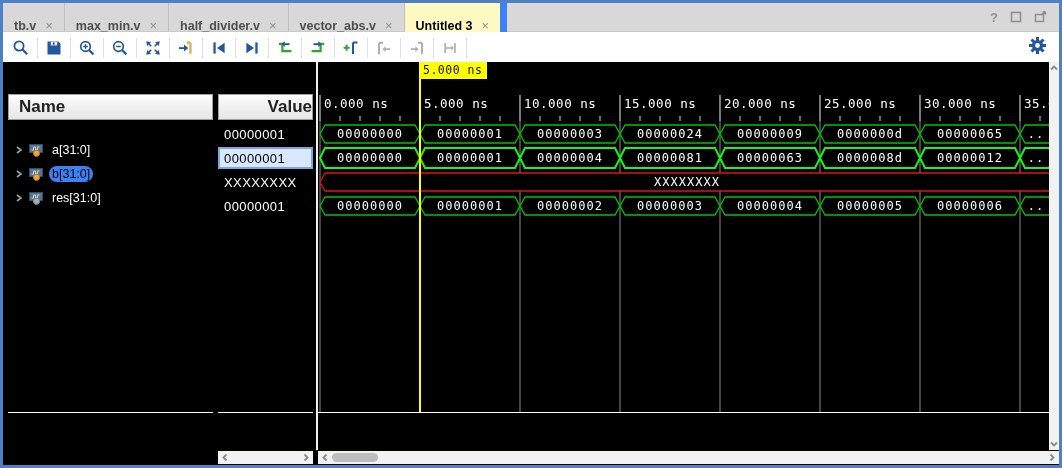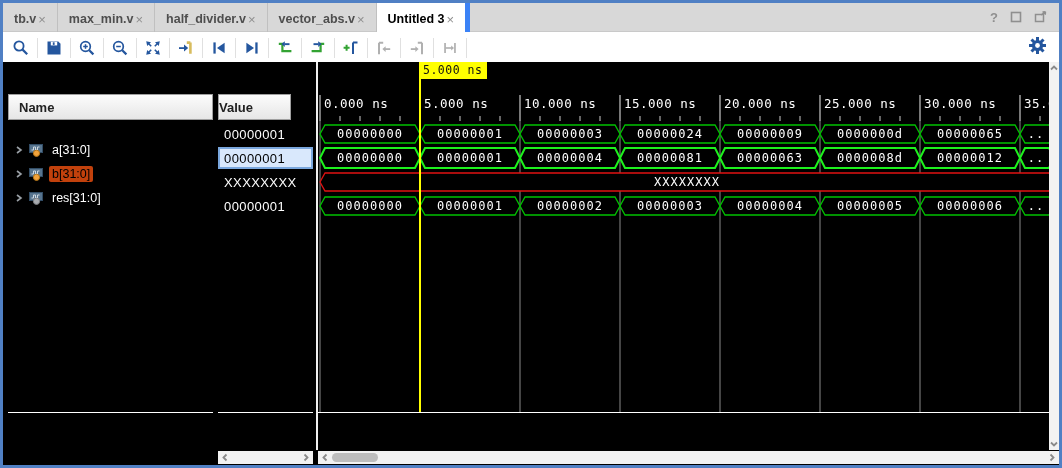--- a/index.html
+++ b/index.html
@@ -4,42 +4,42 @@
 <style>
   html,body{margin:0;padding:0;}
   body{
     width:1062px;height:468px;position:relative;box-sizing:border-box;
     border:3px solid #5080c4;background:#000;overflow:hidden;
     font-family:"Liberation Sans",sans-serif;
     -webkit-font-smoothing:antialiased;
   }
   
   .tabbar{height:28px;background:#d8d8d8;display:flex;align-items:stretch;position:relative;border-bottom:1px solid #c9c9c9;}
-  .tab{display:flex;align-items:center;gap:2px;padding:16px 11px;border-right:1px solid #c0c0c0;
+  .tab{display:flex;gap:9px;padding:16px 11px;border-right:1px solid #c0c0c0;
        font-size:12.5px;font-weight:bold;color:#4e4e4e;cursor:default;white-space:nowrap;}
-  .tab.active{background:#ffffff;color:#000;border-right:5px solid #3b82f6;}
+  .tab.active{background:#fef9c3;color:#000;border-right:7px solid #3b82f6;}
   .tab-close{color:#8f8f8f;font-size:13px;font-weight:normal;line-height:1;}
   .tabbar-controls{position:absolute;right:12px;top:0;height:100%;display:flex;align-items:center;gap:12px;}
   .winicon{color:#8f8f8f;font-size:13px;font-weight:bold;display:flex;align-items:center;}
   
   .toolbar{height:31px;background:#fff;display:flex;align-items:center;padding-left:5px;position:relative;}
   .tbtn{width:26px;height:24px;display:flex;align-items:center;justify-content:center;}
   .tsep{width:1px;height:20px;background:#e0e0e0;margin:0 3px;flex:none;}
   .gear{position:absolute;right:12px;top:4px;}
   
   .content{position:absolute;left:0;top:59px;width:1056px;height:403px;background:#000;}
   .panel-header{position:absolute;top:32px;height:26px;background:linear-gradient(#fcfcfc,#e6e6e6);
-       border:1px solid #9f9f9f;box-sizing:border-box;font-weight:bold;font-size:13px;color:#222;
+       border:1px solid #9f9f9f;box-sizing:border-box;font-weight:bold;font-size:17px;color:#222;
        display:flex;align-items:center;}
   .hdr-name{left:5px;width:205px;padding-left:10px;}
-  .hdr-value{left:215px;width:73px;justify-content:flex-start;}
+  .hdr-value{left:215px;width:95px;justify-content:flex-end;}
   .sig-row{position:absolute;left:5px;width:205px;height:24px;display:flex;align-items:center;gap:5px;
        padding-left:6px;box-sizing:border-box;color:#fff;font-size:12.5px;margin-top:16px;}
   .sig-label{padding:1px 3px;border-radius:2px;}
-  .sig-row.selected .sig-label{background:#c2410c;color:#000;}
+  .sig-row.selected .sig-label{background:#3b82f6;color:#000;border-radius:8px;}
   .val-cell{position:absolute;left:215px;width:95px;height:24px;display:flex;align-items:center;
        padding-left:6px;box-sizing:border-box;color:#fff;font-size:13px;letter-spacing:.4px;}
   .val-cell.selected{background:#d9e8fc;border:2px solid #7aa7dd;color:#000;height:22px;padding-left:4px;}
   .splitter{position:absolute;left:313px;top:0;width:2px;height:388px;background:#f0f0f0;}
   .wave{position:absolute;left:315px;top:0;width:731px;height:388px;overflow:hidden;background:#000;}
   .wave svg{position:absolute;left:0;top:0;}
   .flag{position:absolute;top:0;background:#ffff00;color:#111;
        font:11.5px "DejaVu Sans Mono",monospace;letter-spacing:.5px;padding:1px 5px 2px 4px;}
   .wline{position:absolute;top:350px;height:1px;background:#fff;}
   text.rlbl{font:12.5px "DejaVu Sans Mono",monospace;letter-spacing:.5px;fill:#fff;}

